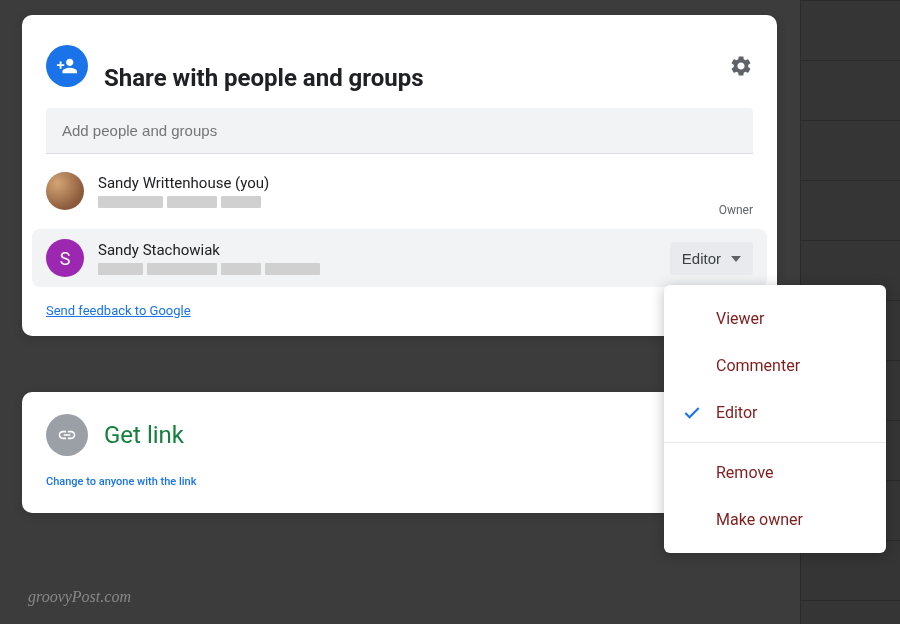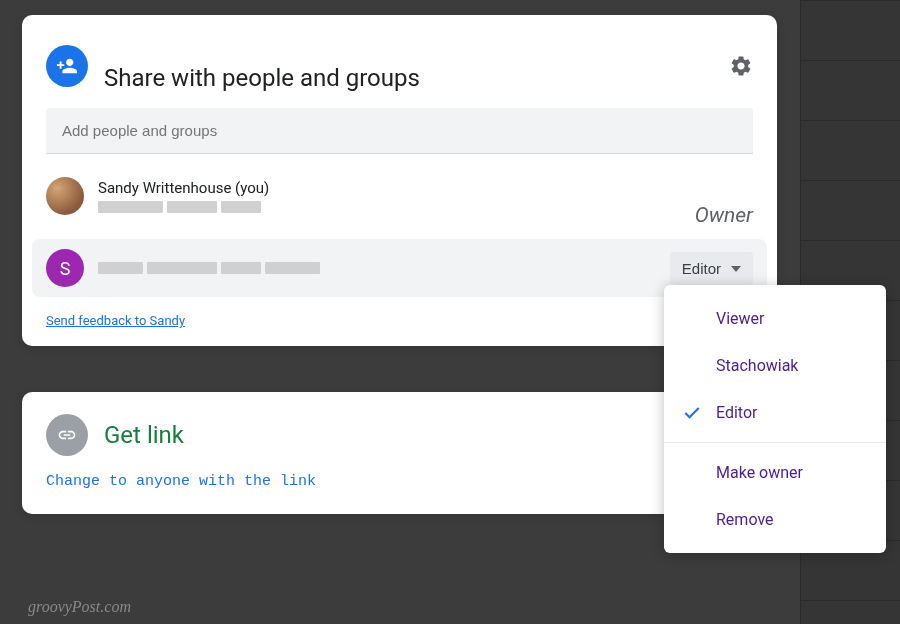--- a/index.html
+++ b/index.html
@@ -44,21 +44,21 @@
       border-radius: 50%;
       background: #1a73e8;
       display: flex;
       align-items: center;
       justify-content: center;
       margin-right: 16px;
     }
     .header-icon svg { width: 22px; height: 22px; fill: #fff; }
     .header-title {
       font-size: 24px;
-      font-weight: 400;
+      font-weight: 700;
       color: #202124;
       flex: 1;
       margin-top: 25px;
     }
     .gear-btn {
       width: 24px;
       height: 24px;
       cursor: pointer;
     }
     .gear-btn svg { fill: #5f6368; width: 24px; height: 24px; }
@@ -118,23 +118,22 @@
     .person-email {
       display: flex;
       gap: 4px;
     }
     .blur-block {
       height: 12px;
       background: #d0d0d0;
       border-radius: 1px;
     }
     .role-label {
-      font-style: italic;
       color: #5f6368;
-      font-size: 21px;
+      font-size: 12px;
       margin-top: 39px;
     }
     .role-dropdown {
       background: #e8eaed;
       border: none;
       padding: 8px 12px;
       border-radius: 4px;
       font-size: 15px;
       color: #3c4043;
       display: flex;
@@ -182,61 +181,60 @@
       color: #15803d;
     }
     .restricted-line {
       font-size: 15px;
       color: #3c4043;
       margin-bottom: 8px;
     }
     .restricted-line strong { font-weight: 500; color: #202124; }
     .change-link {
       color: #1a73e8;
-      font-size: 15px;
+      font-size: 11px;
       font-weight: 500;
       cursor: pointer;
-      font-family: Liberation Mono, monospace;
     }
     .menu {
       position: absolute;
       left: 664px;
       top: 285px;
       width: 222px;
       background: #fff;
       border-radius: 6px;
       box-shadow: 0 2px 14px rgba(0,0,0,0.25);
       padding: 10px 0;
     }
     .menu-item {
       display: flex;
       align-items: center;
       padding: 14px 22px 14px 52px;
       font-size: 16px;
-      color: #4c1d95;
+      color: #7f1d1d;
       cursor: pointer;
       position: relative;
       text-align: right;
     }
     .menu-item .check {
       position: absolute;
       left: 18px;
       width: 20px;
       height: 20px;
     }
     .menu-item .check svg { fill: none; stroke: #1a73e8; stroke-width: 2.5; }
     .menu-divider {
       height: 1px;
       background: #e8eaed;
       margin: 6px 0;
     }
     .watermark {
       position: absolute;
       left: 28px;
-      bottom: 8px;
+      bottom: 18px;
       color: #888;
       font-style: italic;
       font-size: 16px;
       font-family: Georgia, serif;
     }
   </style>
 </head>
 <body>
 
 <div class="grid-bg"></div>
@@ -269,65 +267,66 @@
         <span class="blur-block" style="width:50px"></span>
         <span class="blur-block" style="width:40px"></span>
       </div>
     </div>
     <div class="role-label">Owner</div>
   </div>
 
   <div class="person-row highlighted">
     <div class="avatar avatar-letter">S</div>
     <div class="person-info">
+      <div class="person-name">Sandy Stachowiak</div>
       <div class="person-email">
         <span class="blur-block" style="width:45px"></span>
         <span class="blur-block" style="width:70px"></span>
         <span class="blur-block" style="width:40px"></span>
         <span class="blur-block" style="width:55px"></span>
       </div>
     </div>
     <button class="role-dropdown">
       <span>Editor</span>
       <span><svg viewBox="0 0 10 10">
             <path d="M0 2 L5 8 L10 2 Z"></path>
           </svg></span>
     </button>
   </div>
 
-  <a class="feedback-link">Send feedback to Sandy</a>
+  <a class="feedback-link">Send feedback to Google</a>
 </div>
 
 <div class="link-card">
   <div class="link-header">
     <div class="link-icon">
       <svg viewBox="0 0 24 24">
           <path d="M3.9 12c0-1.71 1.39-3.1 3.1-3.1h4V7H7c-2.76 0-5 2.24-5 5s2.24 5 5 5h4v-1.9H7c-1.71 0-3.1-1.39-3.1-3.1zM8 13h8v-2H8v2zm9-6h-4v1.9h4c1.71 0 3.1 1.39 3.1 3.1s-1.39 3.1-3.1 3.1h-4V17h4c2.76 0 5-2.24 5-5s-2.24-5-5-5z"></path>
         </svg>
     </div>
     <div class="link-title">Get link</div>
   </div>
   <a class="change-link">Change to anyone with the link</a>
 </div>
 
 <div class="menu">
   <div class="menu-item">
     <span>Viewer</span>
   </div>
   <div class="menu-item">
-    <span>Stachowiak</span>
+    <span>Commenter</span>
   </div>
   <div class="menu-item">
     <span class="check"><svg viewBox="0 0 24 24">
           <polyline points="4 12 9 17 20 6"></polyline>
         </svg></span>
     <span>Editor</span>
   </div>
   <div class="menu-divider"></div>
   <div class="menu-item">
+    <span>Remove</span>
+  </div>
+  <div class="menu-item">
     <span>Make owner</span>
   </div>
-  <div class="menu-item">
-    <span>Remove</span>
-  </div>
 </div>
 
 <div class="watermark">groovyPost.com</div>
 
 </body></html>

